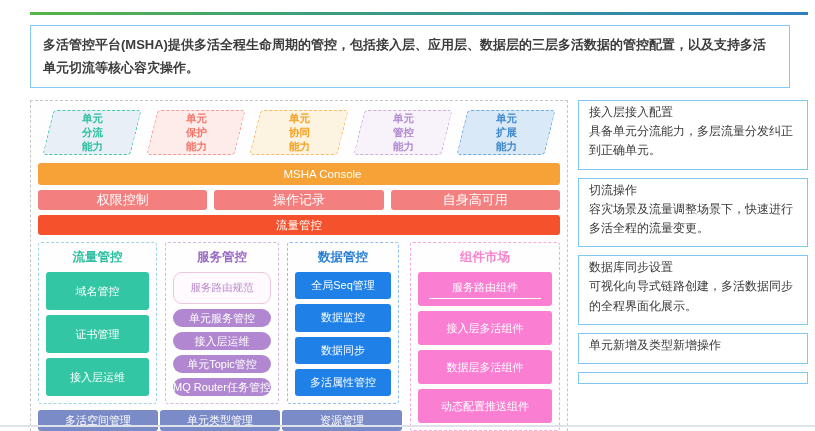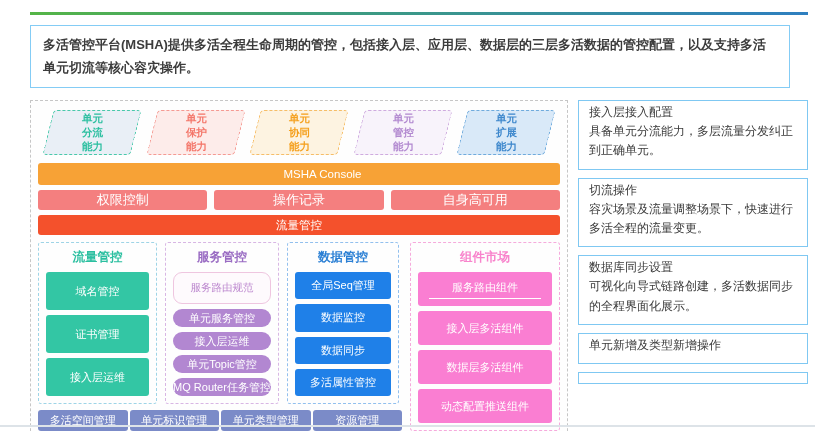--- a/index.html
+++ b/index.html
@@ -166,21 +166,20 @@
               <div class="col-title">数据管控</div>
               <div class="btn">全局Seq管理</div>
               <div class="btn">数据监控</div>
               <div class="btn">数据同步</div>
               <div class="btn">多活属性管控</div>
             </div>
           </div>
 
           <div class="gray-row">
             <div class="gray-btn">多活空间管理</div>
-            <div class="gray-btn">单元标识管理</div>
             <div class="gray-btn">单元类型管理</div>
             <div class="gray-btn">资源管理</div>
           </div>
         </div>
 
         <div class="col col4">
           <div class="col-title">组件市场</div>
           <div class="btn underlined">服务路由组件</div>
           <div class="btn">接入层多活组件</div>
           <div class="btn">数据层多活组件</div>

